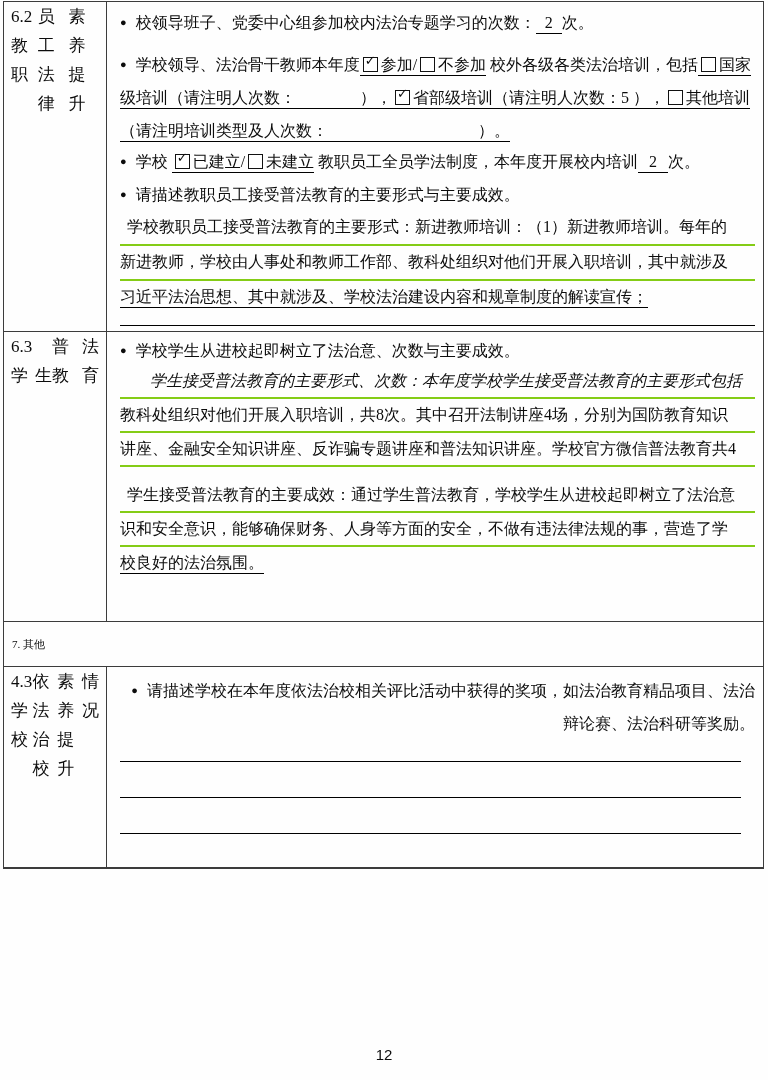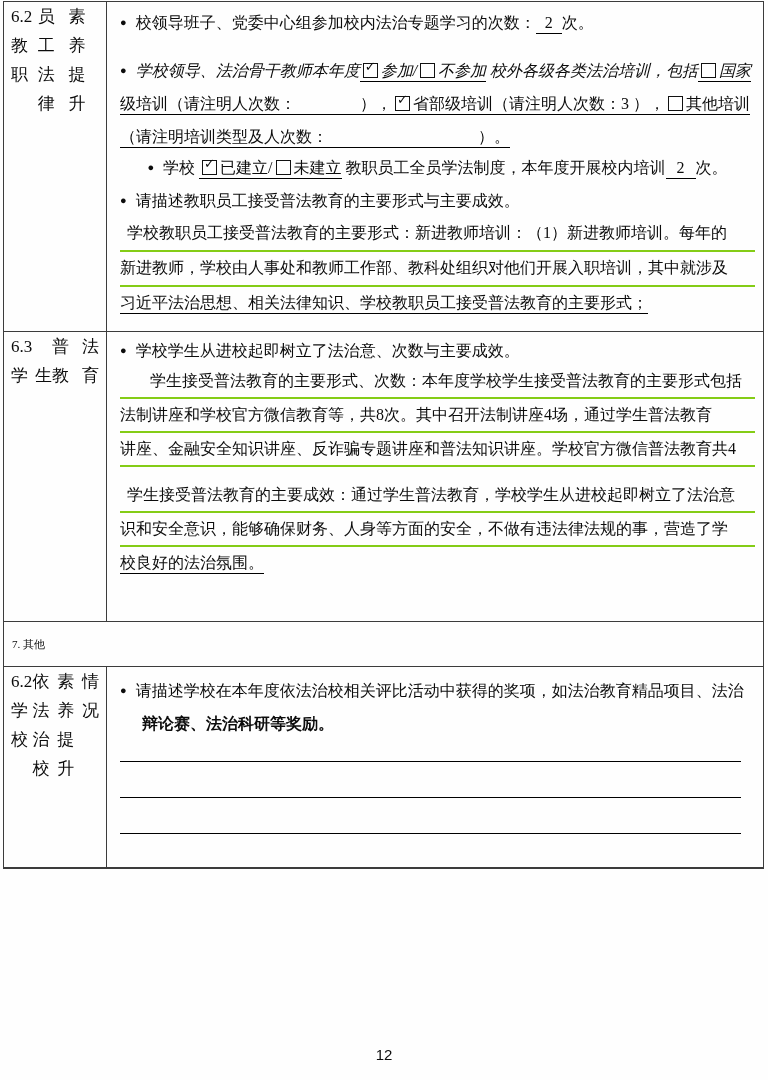--- a/index.html
+++ b/index.html
@@ -22,28 +22,28 @@
   .fill{border-bottom:1px solid #000;padding:0 9px 2px 9px;}
   .fill2{border-bottom:1px solid #000;padding:0 11px 2px 11px;}
   .blank{display:inline-block;}
   .cb{display:inline-block;width:13px;height:13px;border:1px solid #111;margin:0 3px;vertical-align:-2px;position:relative;background:#fff;}
   .cb .cm{position:absolute;left:1px;top:-4px;font-family:"DejaVu Sans",sans-serif;font-size:13px;font-weight:bold;line-height:13px;}
   .pline{height:33px;line-height:32px;border-bottom:2px solid #84cc16;white-space:nowrap;}
   .pline-short{height:33px;line-height:32px;white-space:nowrap;}
   .pline-empty{height:11px;border-bottom:1px solid #000;}
   .p63 .pline,.p63 .pline-short{height:32px;line-height:31px;}
   .ind05{text-indent:7px;}
-  .ind2{text-indent:30px;}
-  .mt9{margin-top:15px;font-style:italic;}
-  .mtm2{margin-top:-2px;text-align:center;}
+  .ind2{text-indent:30px;font-style:italic;}
+  .mt9{margin-top:9px;}
+  .mtm2{margin-top:-2px;}
   .mt6{margin-top:12px;}
   .r63 .content{padding-top:3px;}
   .bline63{height:30px;line-height:30px;white-space:nowrap;}
-  .r71 .content{padding-top:7px;}
-  .hang2{margin-left:22px;font-weight:bold;}
+  .r71 .content{padding-top:7px;text-align:right;}
+  .hang2{margin-left:22px;}
   .blankline{border-bottom:1px solid #000;margin-right:14px;}
   .bl1{height:21px;}
   .bl2{height:35px;}
   .bl3{height:35px;}
   .hdr7{padding-left:8px;font-size:11px;}
   .pagenum{position:absolute;left:0;top:1046px;width:100%;text-align:center;font-size:15px;font-family:"Liberation Sans","DejaVu Sans",sans-serif;}
 </style>
 </head>
 <body>
 
@@ -57,69 +57,69 @@
         <div class="lbl-line">素养提升</div>
       </div>
       <div class="content">
         <div class="line">
           <span class="bullet">●</span><span>校领导班子、党委中心组参加校内法治专题学习的次数：</span><span class="fill">2</span><span>次。</span>
         </div>
         <div class="line mt9">
           <span class="bullet">●</span><span>学校领导、法治骨干教师本年度</span><span class="ul"><span class="cb"><span class="cm">✓</span></span><span>参加/</span><span class="cb"></span><span>不参加</span></span> <span>校外各级各类法治培训，包括</span><span class="ul"><span class="cb"></span><span>国家</span></span>
         </div>
         <div class="line">
-          <span class="ul"><span>级培训（请注明人次数：</span><span class="blank" style="width:64px"></span><span>），</span><span class="cb"><span class="cm">✓</span></span><span>省部级培训（请注明人次数：3 ），</span><span class="cb"></span><span>其他培训</span></span>
+          <span class="ul"><span>级培训（请注明人次数：</span><span class="blank" style="width:64px"></span><span>），</span><span class="cb"><span class="cm">✓</span></span><span>省部级培训（请注明人次数：5 ），</span><span class="cb"></span><span>其他培训</span></span>
         </div>
         <div class="line">
           <span class="ul"><span>（请注明培训类型及人次数：</span><span class="blank" style="width:150px"></span><span>）。</span></span>
         </div>
         <div class="line mtm2">
           <span class="bullet">●</span><span>学校</span> <span class="ul"><span class="cb"><span class="cm">✓</span></span><span>已建立/</span><span class="cb"></span><span>未建立</span></span> <span>教职员工全员学法制度，本年度开展校内培训</span><span class="fill2">2</span><span>次。</span>
         </div>
         <div class="line">
           <span class="bullet">●</span><span>请描述教职员工接受普法教育的主要形式与主要成效。</span>
         </div>
         <div class="p62">
           <div class="pline ind05">学校教职员工接受普法教育的主要形式：新进教师培训：（1）新进教师培训。每年的</div>
           <div class="pline">新进教师，学校由人事处和教师工作部、教科处组织对他们开展入职培训，其中就涉及</div>
-          <div class="pline-short"><span class="ul">习近平法治思想、相关法律知识、学校教职员工接受普法教育的主要形式；</span></div>
+          <div class="pline-short"><span class="ul">习近平法治思想、其中就涉及、学校法治建设内容和规章制度的解读宣传；</span></div>
           <div class="pline-empty"></div>
         </div>
       </div>
     </div>
 
     <div class="row r63">
       <div class="lblcol">
         <div class="lbl-line">6.3 学生</div>
         <div class="lbl-line">普法教育</div>
       </div>
       <div class="content">
         <div class="bline63">
           <span class="bullet">●</span><span>学校学生从进校起即树立了法治意、次数与主要成效。</span>
         </div>
         <div class="p63">
           <div class="pline ind2">学生接受普法教育的主要形式、次数：本年度学校学生接受普法教育的主要形式包括</div>
-          <div class="pline">法制讲座和学校官方微信教育等，共8次。其中召开法制讲座4场，通过学生普法教育</div>
+          <div class="pline">教科处组织对他们开展入职培训，共8次。其中召开法制讲座4场，分别为国防教育知识</div>
           <div class="pline">讲座、金融安全知识讲座、反诈骗专题讲座和普法知识讲座。学校官方微信普法教育共4</div>
         </div>
         <div class="p63 mt6">
           <div class="pline ind05">学生接受普法教育的主要成效：通过学生普法教育，学校学生从进校起即树立了法治意</div>
           <div class="pline">识和安全意识，能够确保财务、人身等方面的安全，不做有违法律法规的事，营造了学</div>
           <div class="pline-short"><span class="ul">校良好的法治氛围。</span></div>
         </div>
       </div>
     </div>
 
     <div class="row r7">
       <div class="hdr7">7. 其他</div>
     </div>
 
     <div class="row r71">
       <div class="lblcol lbl-plain">
-        <div class="lbl-line">6.2 学校</div>
+        <div class="lbl-line">4.3 学校</div>
         <div class="lbl-line">依法治校</div>
         <div class="lbl-line">素养提升</div>
         <div class="lbl-line">情况</div>
       </div>
       <div class="content">
         <div class="line">
           <span class="bullet">●</span><span>请描述学校在本年度依法治校相关评比活动中获得的奖项，如法治教育精品项目、法治</span>
         </div>
         <div class="line hang2">辩论赛、法治科研等奖励。</div>
         <div class="blankline bl1"></div>

